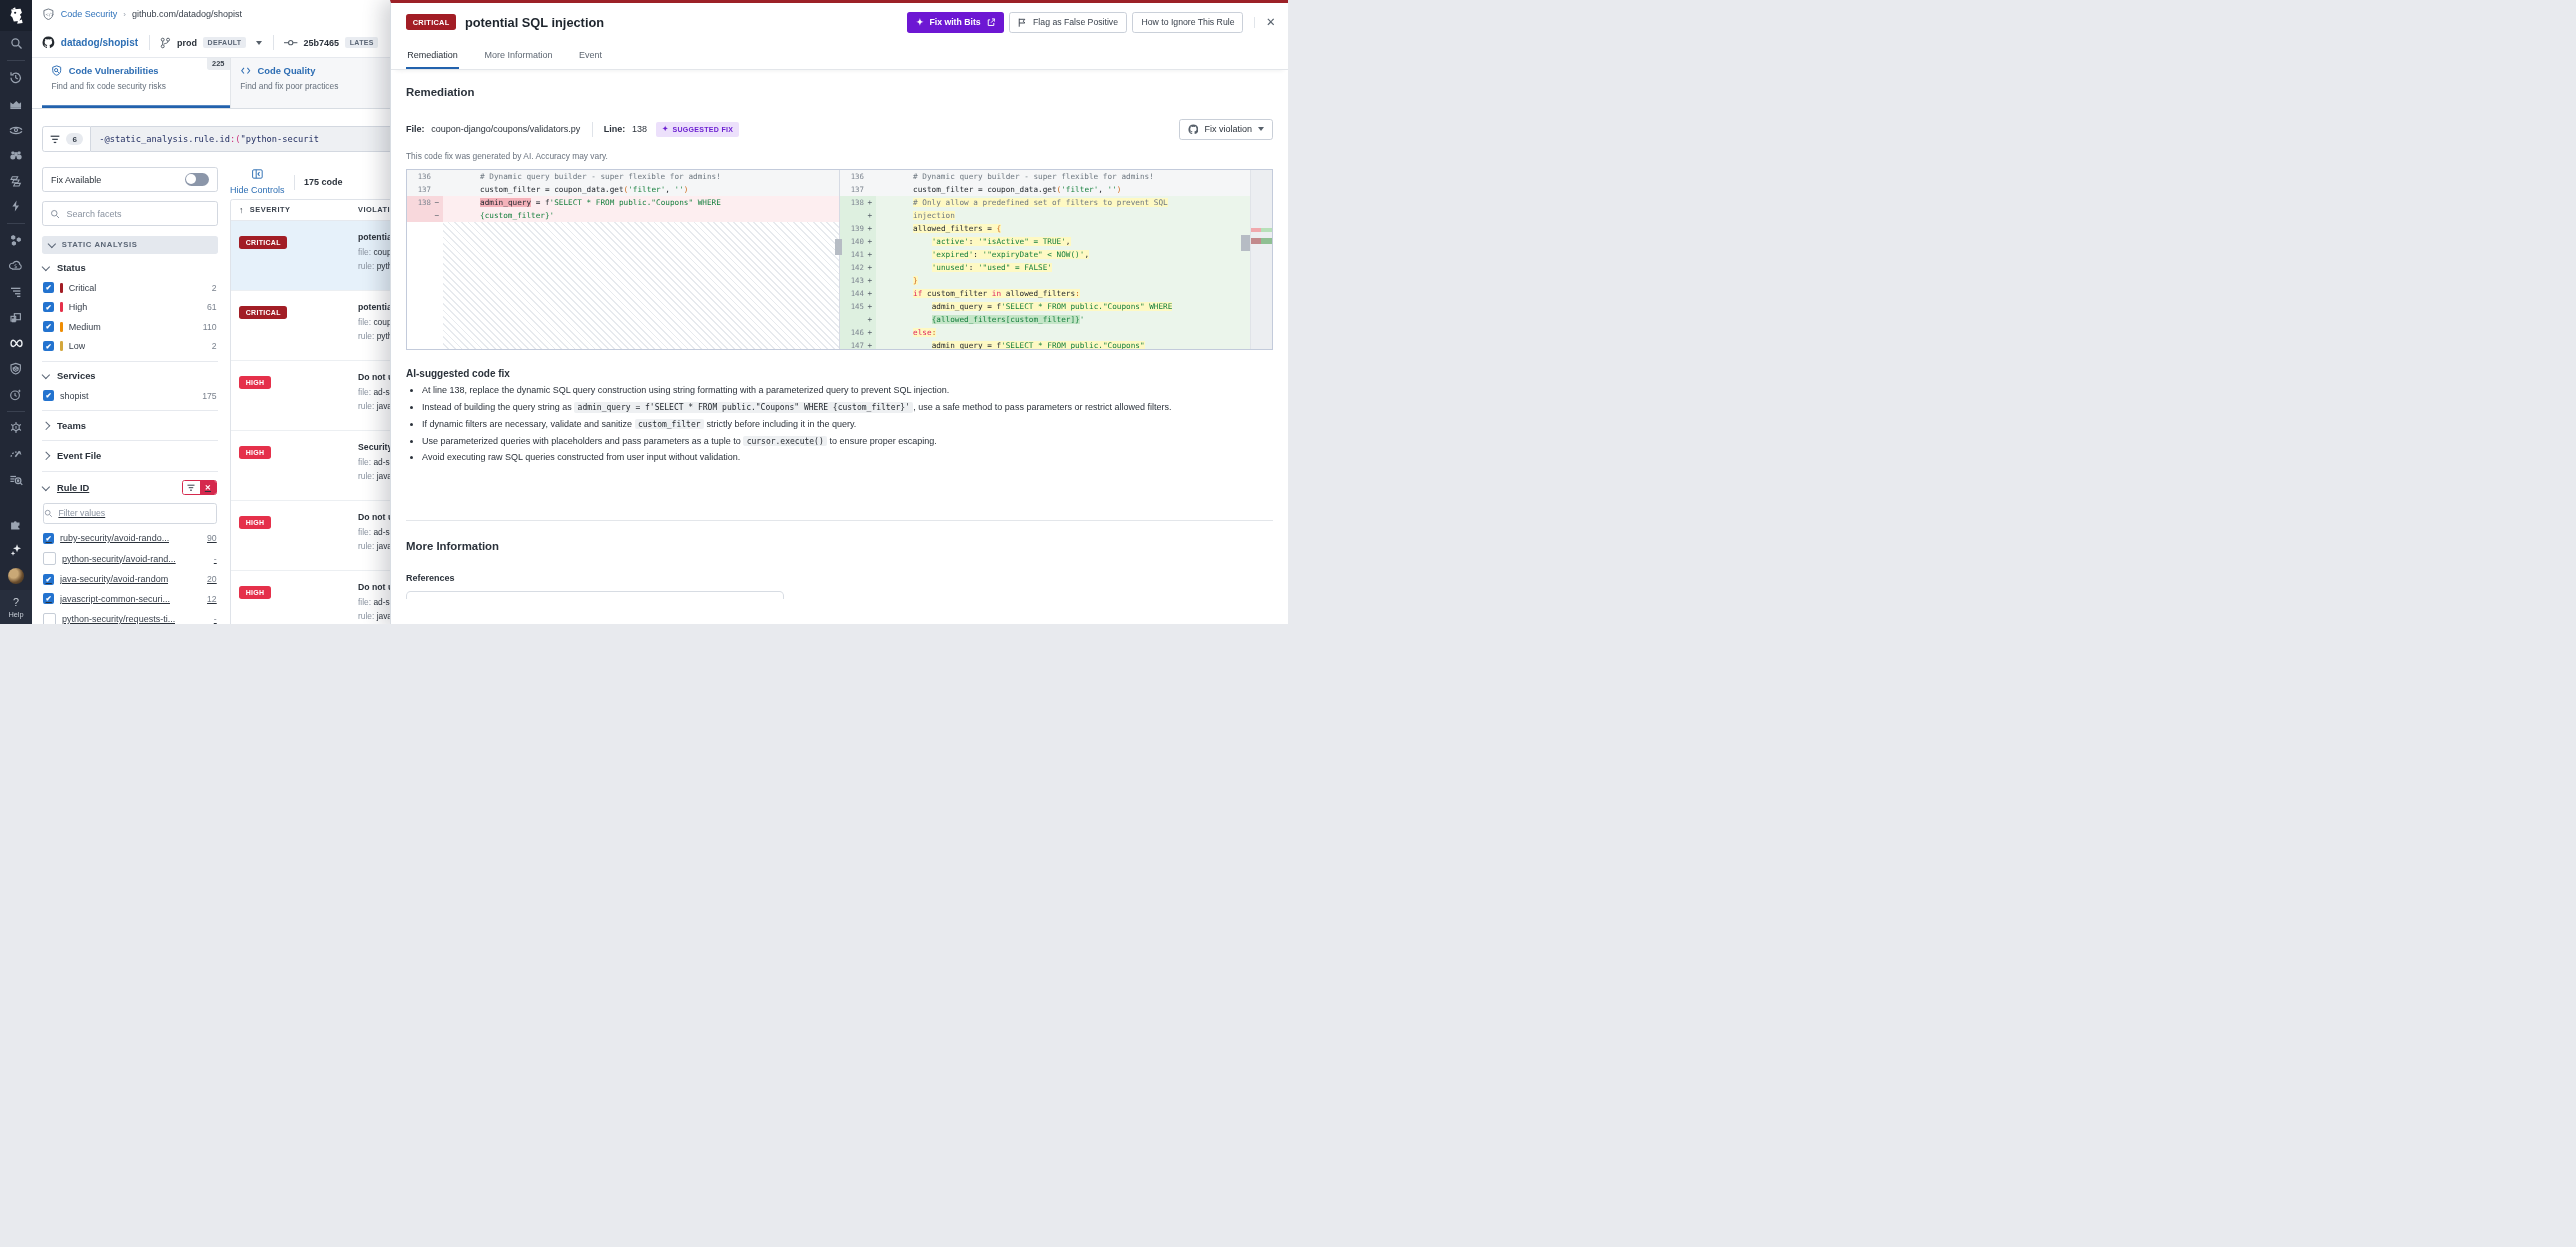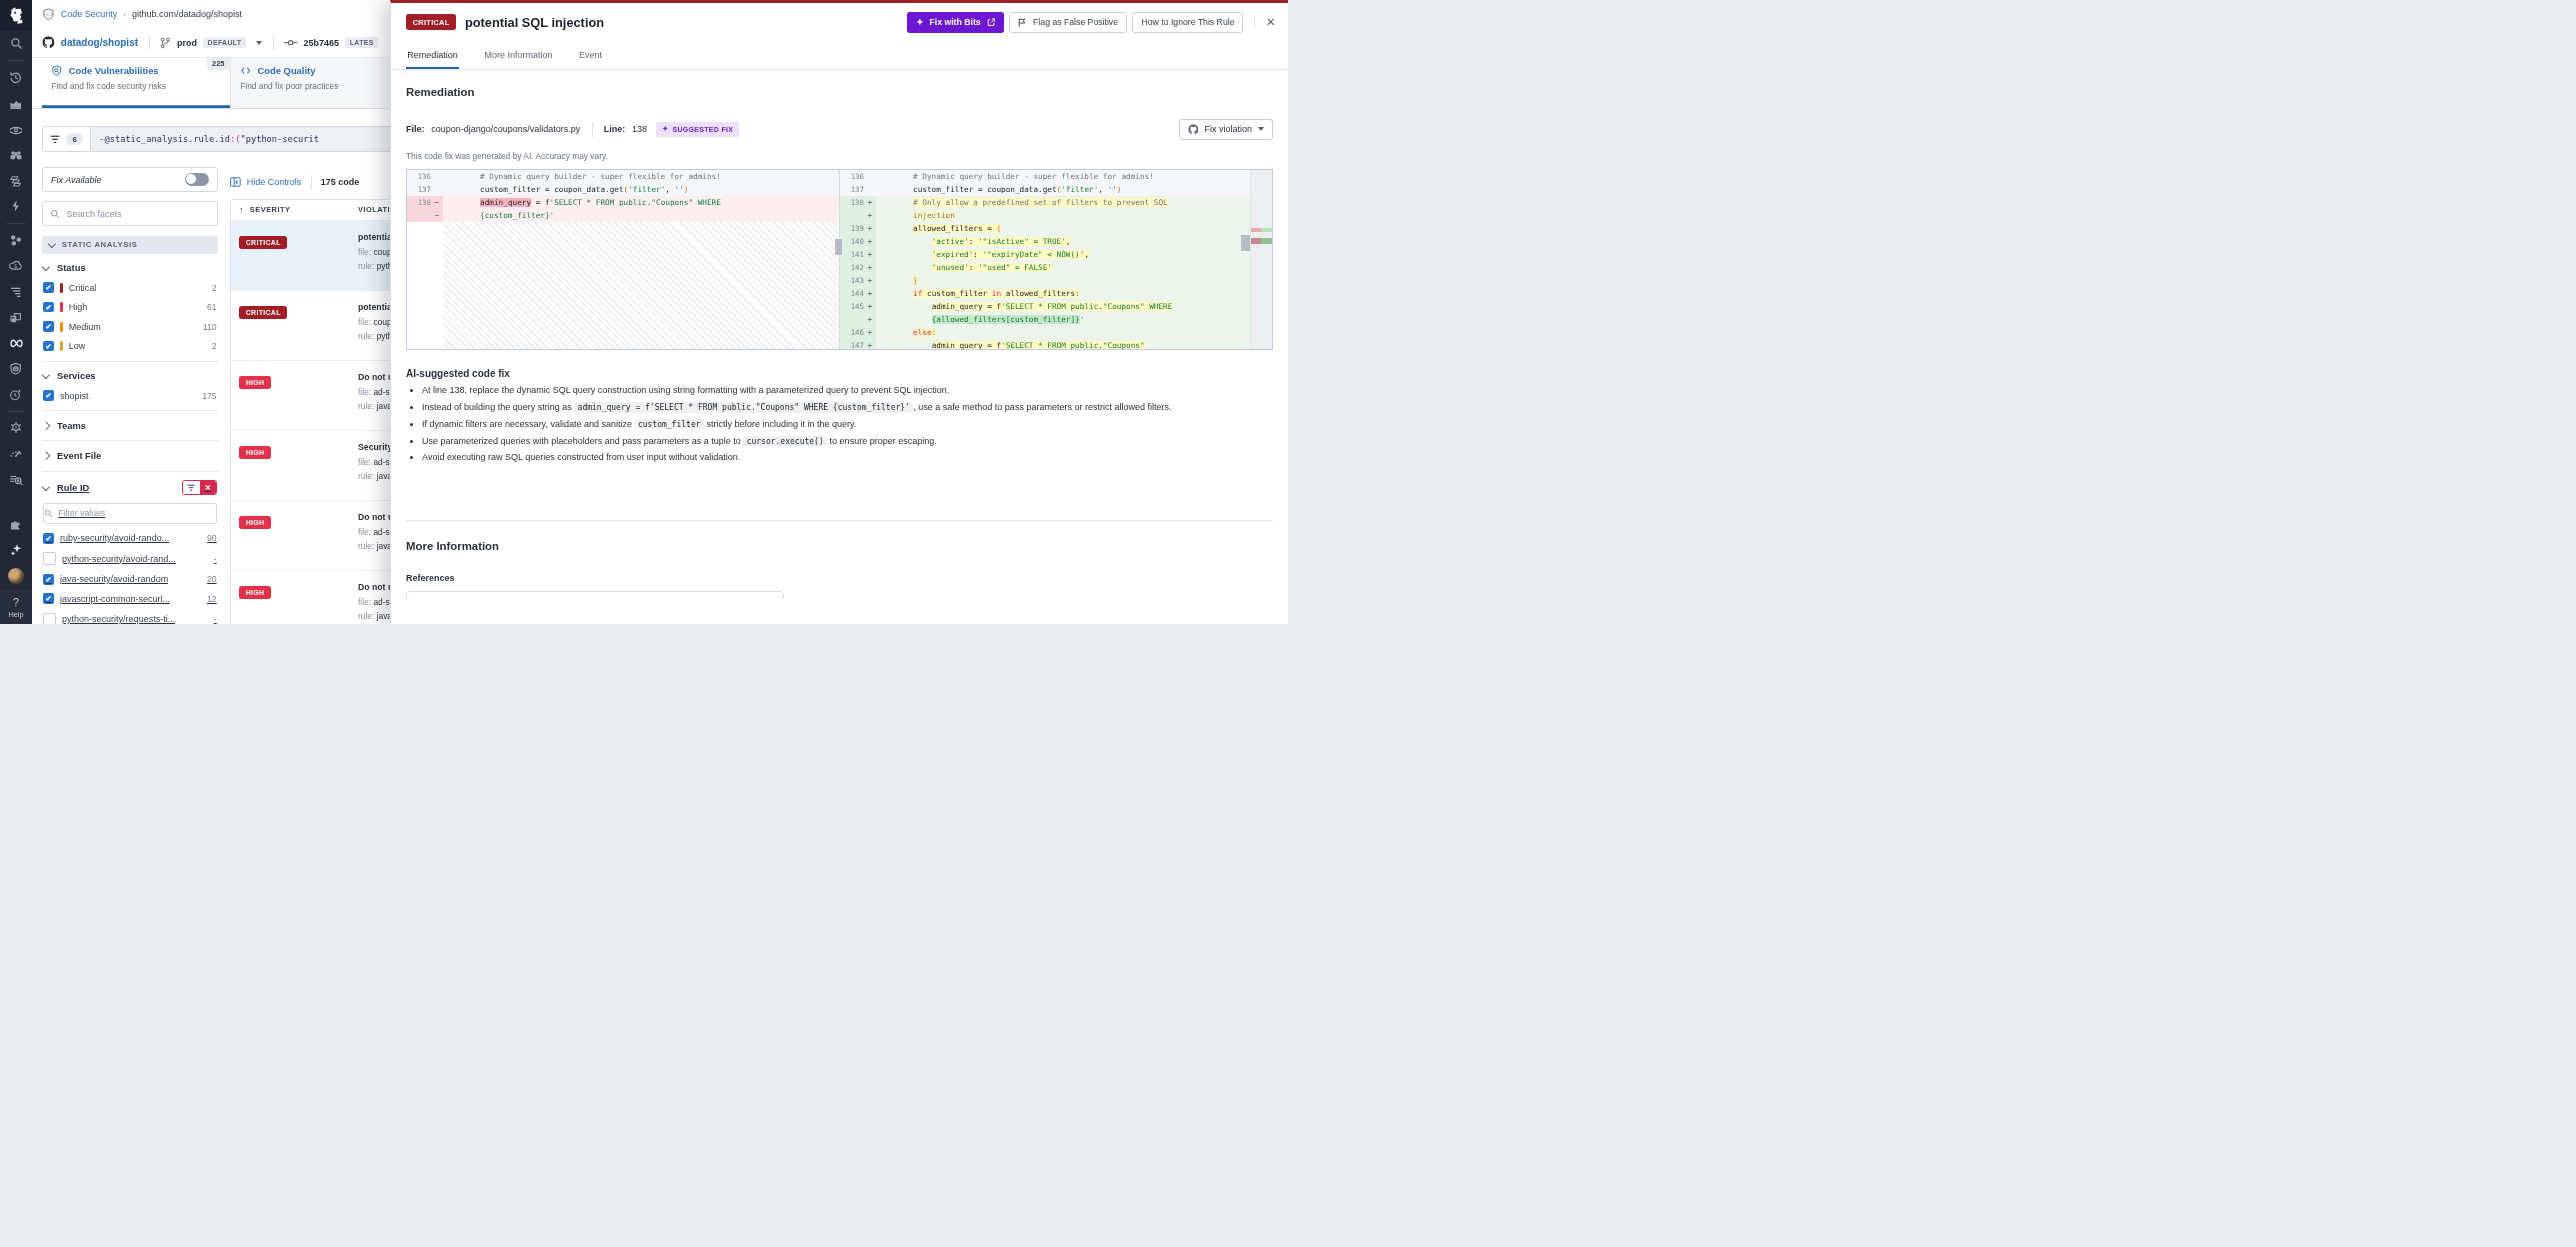--- a/index.html
+++ b/index.html
@@ -43,21 +43,21 @@
   .filterbar{display:flex;align-items:center;margin:17.5px 0 0 10px;height:25.5px;width:753px;}
   .fb-left{display:flex;align-items:center;gap:6px;border:0.7px solid #d3d8e0;height:24px;padding:0 7.4px;border-radius:2.7px 0 0 2.7px;background:#fff;flex:none;}
   .fb-count{background:#e7eaef;border-radius:6.7px;padding:1.3px 6px;font-size:8px;font-weight:700;color:#39414c;}
   .fb-query{flex:1;height:24px;background:#eef0f3;border:0.7px solid #d3d8e0;border-left:none;border-radius:0 2.7px 2.7px 0;display:flex;align-items:center;padding:0 8px;font-family:"DejaVu Sans Mono",monospace;font-size:8.7px;color:#243063;white-space:nowrap;overflow:hidden;}
   .q-pink{color:#cc2f7b;}
 
   .cols{display:flex;margin:15px 0 0 10px;align-items:flex-start;}
 
   
   .facets{width:176px;flex:none;font-size:8.7px;}
-  .fcard{border:0.7px solid #d3d8e0;border-radius:2.7px;height:23px;display:flex;align-items:center;justify-content:space-between;padding:0 8px;font-size:9px;font-style:italic;}
+  .fcard{border:0.7px solid #d3d8e0;border-radius:2.7px;height:23px;display:flex;align-items:center;justify-content:space-between;padding:0 8px;font-size:9px;}
   .toggle{width:24px;height:12.8px;border-radius:6.7px;background:#8b96a9;position:relative;cursor:pointer;flex:none;}
   .toggle::after{content:"";position:absolute;left:1.3px;top:1.3px;width:10px;height:10px;border-radius:50%;background:#fff;}
   .fsearch{margin-top:9.4px;border:0.7px solid #d3d8e0;border-radius:2.7px;height:23px;display:flex;align-items:center;gap:6px;padding:0 7.4px;color:#8a93a0;font-size:9px;}
   .fgroup{margin-top:9.4px;background:#e4e8ee;border-radius:2.7px;height:18px;display:flex;align-items:center;gap:6.7px;padding:0 7.4px;color:#5b6676;font-size:7.7px;font-weight:700;letter-spacing:0.6px;cursor:pointer;}
   .fsec{padding:8.7px 1.3px 9.4px;border-bottom:0.7px solid #e6e9ee;}
   .fsec-h{display:flex;align-items:center;gap:8px;font-weight:700;font-size:9.4px;color:#2b323b;cursor:pointer;}
   .chev{width:4.7px;height:4.7px;border-right:1.2px solid #5b6676;border-bottom:1.2px solid #5b6676;transform:rotate(45deg);margin-top:-2px;flex:none;}
   .chev.right{transform:rotate(-45deg);margin-top:0;}
   .fitem{display:flex;align-items:center;gap:6px;margin-top:8.7px;font-size:9px;color:#39414c;cursor:pointer;}
   .fitem .cnt{margin-left:auto;color:#7a828e;font-size:8.7px;}
@@ -68,21 +68,21 @@
   .sevbar{width:2.7px;height:10px;border-radius:1.3px;flex:none;}
   .sev-critical{background:#a21d25}.sev-high{background:#e5304a}.sev-medium{background:#ef8d03}.sev-low{background:#d4a73c}
   .seg{display:flex;margin-left:auto;border:0.7px solid #d5294d;border-radius:2.7px;overflow:hidden;}
   .seg .a{background:#fff;padding:2px 4.7px;display:flex;align-items:center;cursor:pointer;}
   .seg .b{background:#d5294d;color:#fff;padding:2px 4.7px;font-size:7.4px;font-weight:700;display:flex;align-items:center;cursor:pointer;}
   .finput{margin-top:7.4px;border:0.7px solid #d3d8e0;border-radius:2.7px;height:19.5px;display:flex;align-items:center;gap:5.4px;padding:0 0;color:#8a93a0;font-size:8.7px;}
 
   
   .listcol{flex:1;margin-left:12px;min-width:0;}
   .list-top{display:flex;align-items:center;height:17.5px;margin-top:6.7px;}
-  .hidec{color:#2e6fb4;font-size:9px;display:flex;gap:6px;align-items:center;cursor:pointer;}
+  .hidec{color:#2e6fb4;font-size:9px;display:flex;gap:6px;align-items:center;cursor:pointer;flex-direction:column;}
   .vtable{margin-top:8px;border:0.7px solid #dfe3e9;border-radius:2.7px;width:578px;overflow:hidden;background:#fff;}
   .vhead{display:flex;height:19.5px;align-items:center;font-size:7.4px;font-weight:700;letter-spacing:0.5px;color:#39414c;border-bottom:0.7px solid #e6e9ee;}
   .col-sev{width:119px;flex:none;padding-left:8px;display:flex;gap:6px;align-items:center;}
   .col-vio{flex:1;min-width:0;}
   .vrow{display:flex;border-bottom:0.7px solid #eceff2;height:69px;cursor:pointer;}
   .vrow.sel{background:#e6f1fa;}
   .vrow .col-sev{align-items:flex-start;padding-top:15.5px;}
   .badge{display:inline-block;border-radius:2.7px;color:#fff;font-size:7px;font-weight:700;letter-spacing:0.3px;padding:2.7px 6.7px;}
   .badge.critical{background:#a21d25}
   .badge.high{background:#e5304a}

